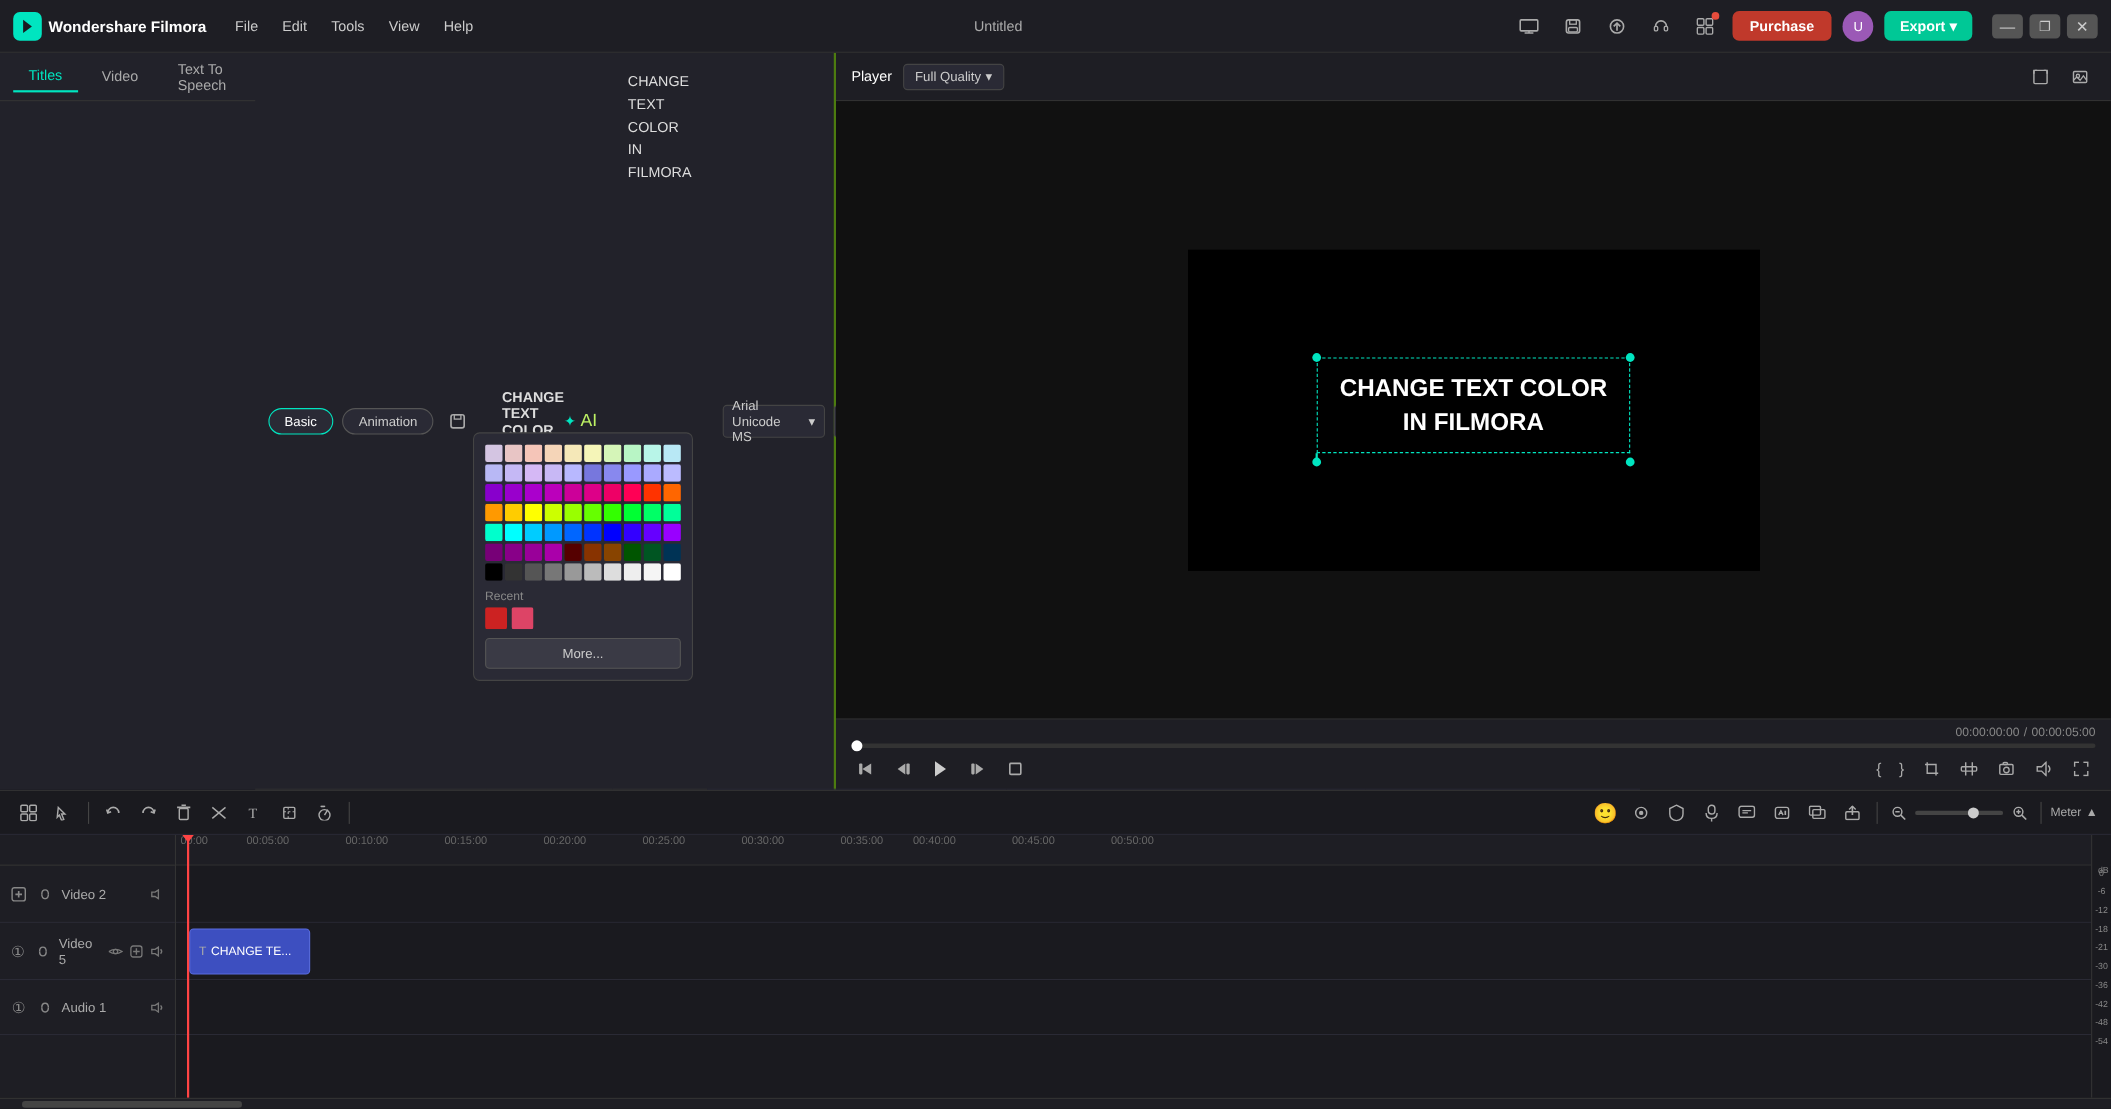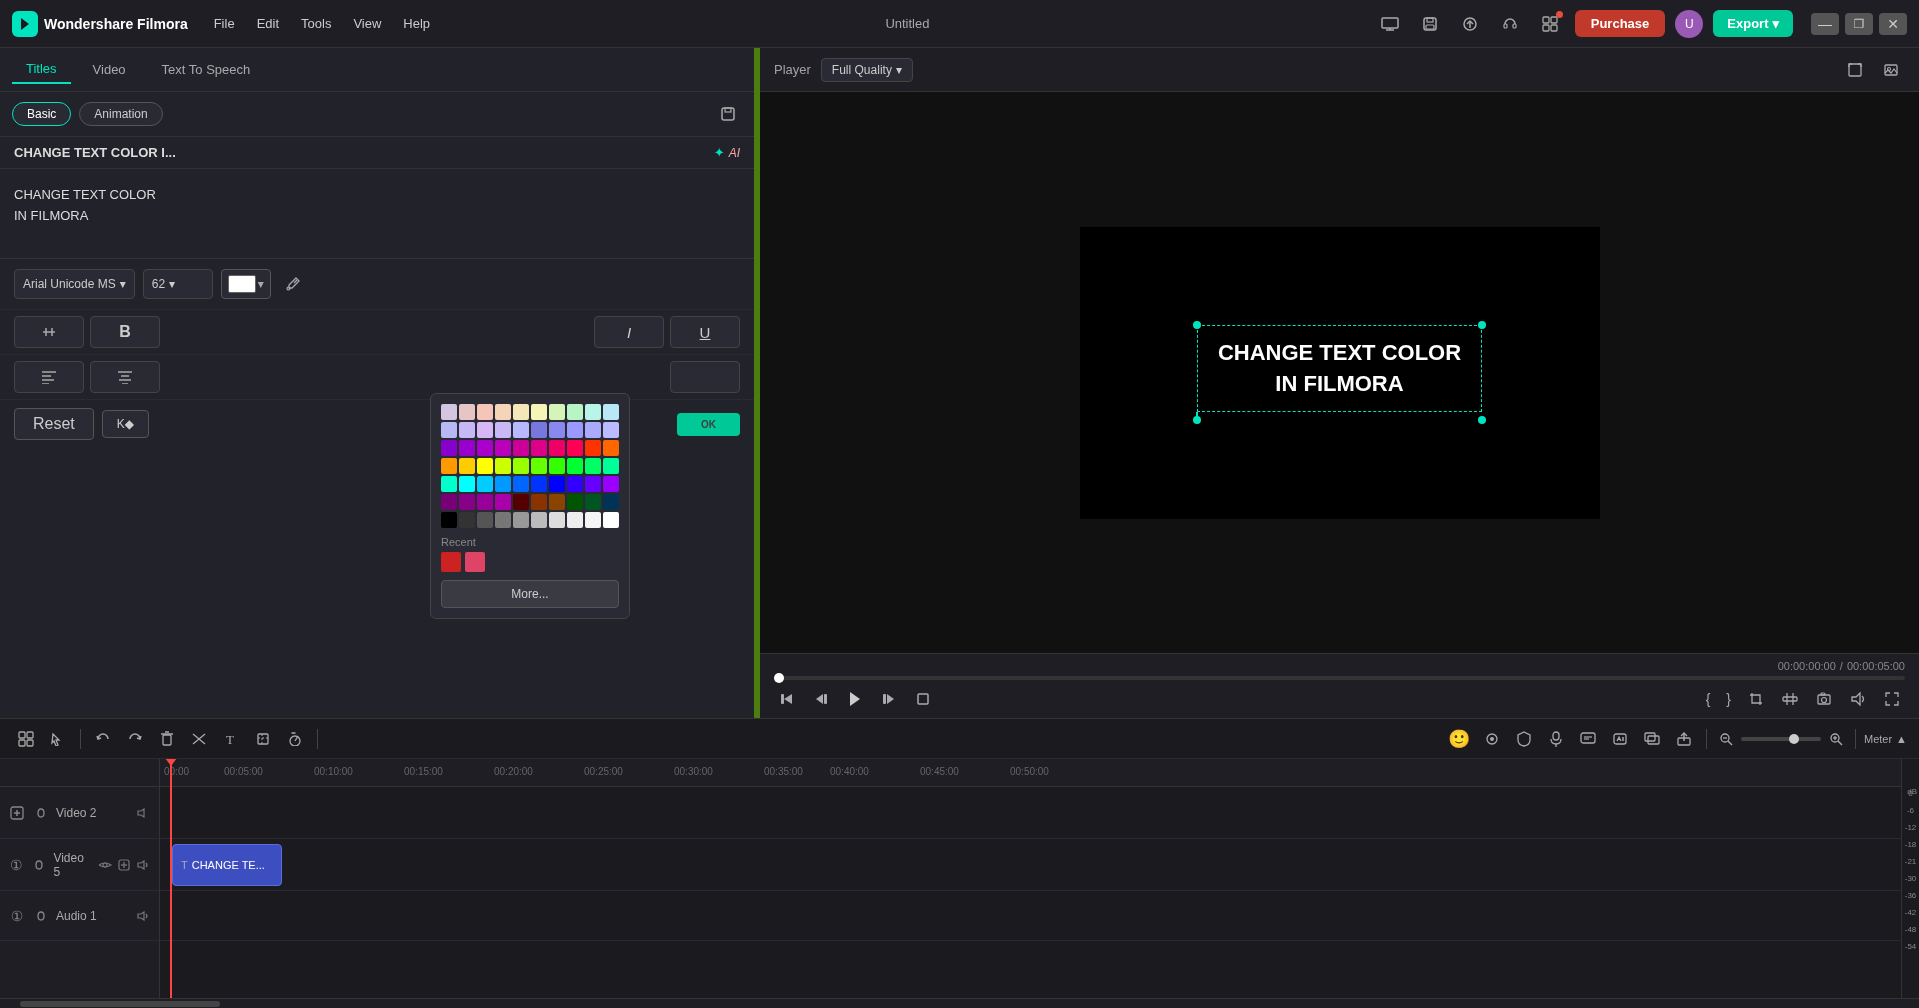--- a/index.html
+++ b/index.html
@@ -130,22 +130,21 @@
       display: flex;
       flex: 1;
       overflow: hidden;
     }
 
     
     .left-panel {
       width: 760px;
       background: #22222a;
       display: flex;
-      flex-direction: column;
-      border-right: 6px solid #4d7c0f;
+      border-right: 2px solid #4d7c0f;
       flex-shrink: 0;
       position: relative;
     }
 
     
     .panel-tabs {
       display: flex;
       align-items: center;
       border-bottom: 1px solid #333;
       padding: 0 12px;
@@ -415,21 +414,21 @@
     .player-header {
       display: flex;
       align-items: center;
       padding: 8px 14px;
       border-bottom: 1px solid #333;
       height: 44px;
       gap: 10px;
     }
     .player-label {
       font-size: 13px;
-      color: #a3a3a3;
+      color: #ffffff;
     }
     .quality-select {
       background: #2a2a35;
       border: 1px solid #444;
       color: #ccc;
       padding: 4px 10px;
       border-radius: 4px;
       font-size: 12px;
       cursor: pointer;
       display: flex;
@@ -675,21 +674,21 @@
       flex: 1;
       overflow-x: auto;
       overflow-y: hidden;
       position: relative;
     }
     .ruler {
       height: 28px;
       background: #1e1e24;
       border-bottom: 1px solid #333;
       display: flex;
-      align-items: center;
+      align-items: flex-start;
       padding-bottom: 2px;
       position: relative;
     }
     .ruler-marks {
       display: flex;
       align-items: flex-end;
       width: 100%;
       padding: 0 4px;
     }
     .ruler-mark {
@@ -865,21 +864,21 @@
             <rect x="2" y="2" width="12" height="12" rx="2" fill="none" stroke="#aaa" stroke-width="1.5"></rect>
             <rect x="5" y="2" width="6" height="4" fill="none" stroke="#aaa" stroke-width="1.2"></rect>
           </svg>
       </div>
     </div>
 
     <div class="section-header">
       <span class="section-title">CHANGE TEXT COLOR  I...</span>
       <div class="ai-btn">
         <span style="color:#00e5c0;font-size:13px;">✦</span>
-        <span style="color:#fca5a5;font-size:12px;font-style:italic;">AI</span>
+        <span style="color:#bef264;font-size:16px;">AI</span>
       </div>
     </div>
 
     <div class="text-preview">
       <div>CHANGE TEXT COLOR</div>
       <div>IN FILMORA</div>
     </div>
 
     <div class="font-controls">
       <div class="font-select">

